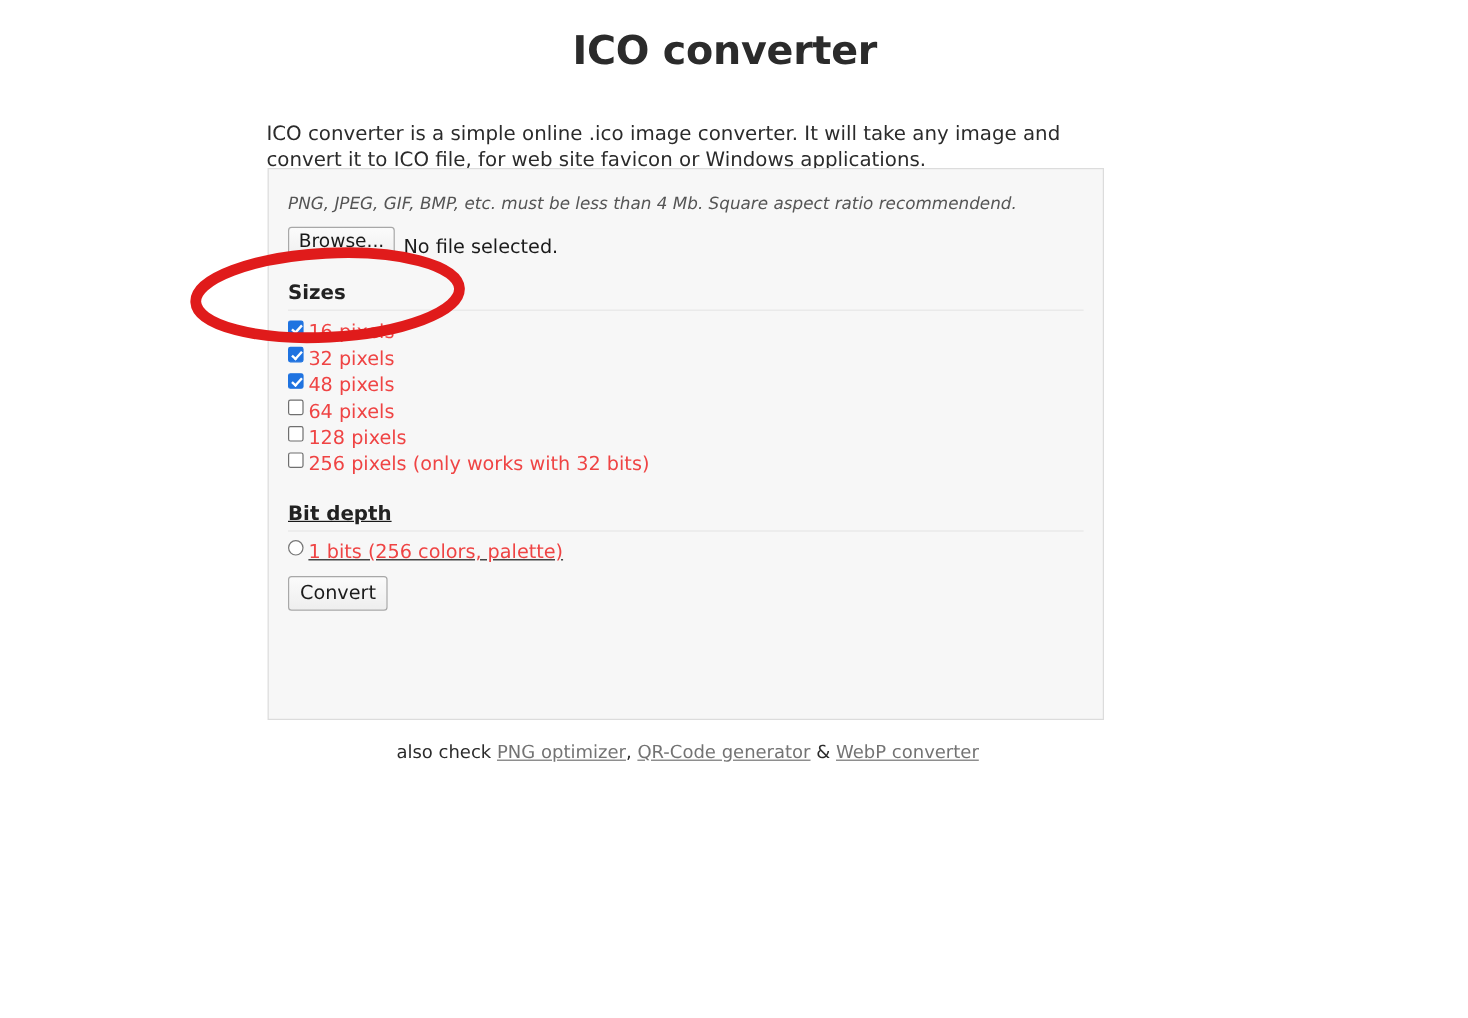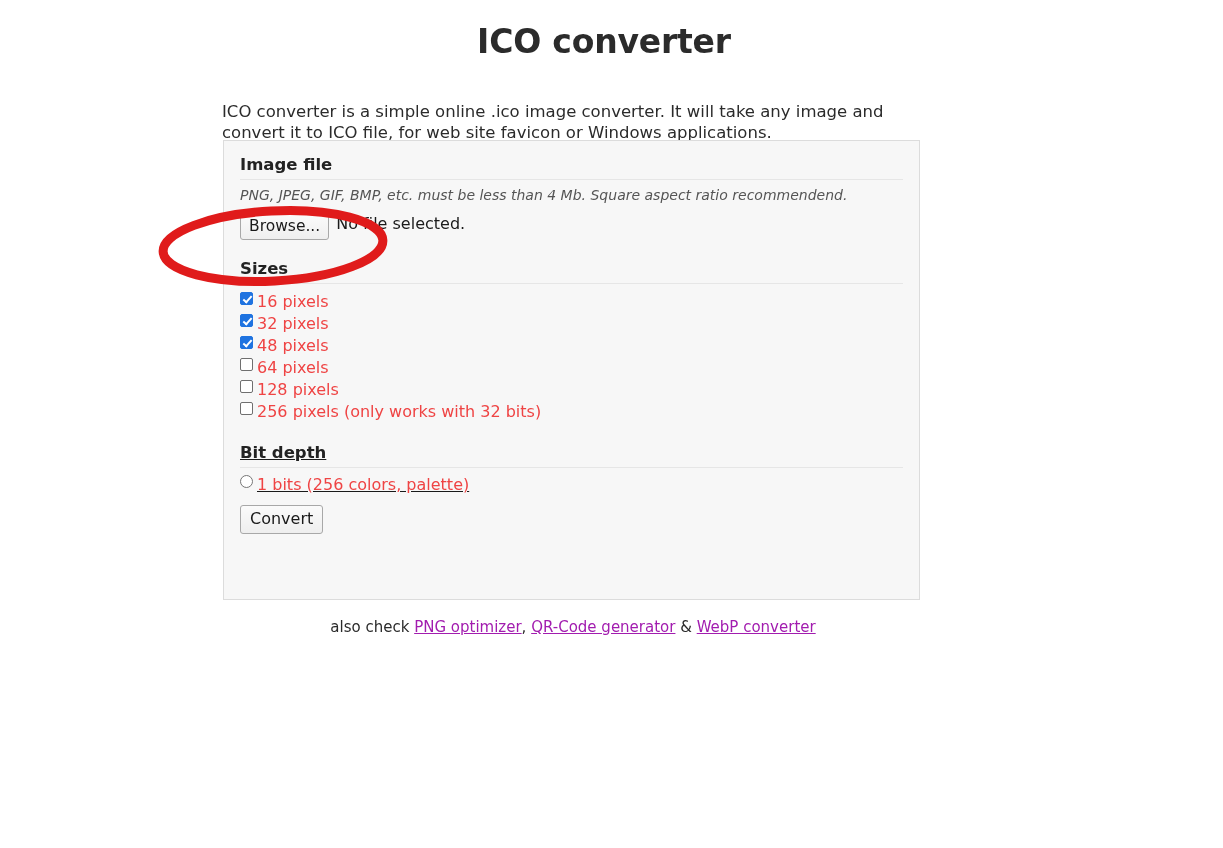--- a/index.html
+++ b/index.html
@@ -67,21 +67,21 @@
     font-style: italic;
     font-size: 14px;
     color: #555555;
     margin-top: 7px;
   }
 
   
   .file-row {
     margin-top: 11px;
     display: flex;
-    align-items: flex-start;
+    align-items: flex-end;
     font-size: 16px;
     color: #1a1a1a;
   }
   .browse-btn {
     font-family: "DejaVu Sans", "Liberation Sans", sans-serif;
     font-size: 15.5px;
     color: #1a1a1a;
     background: linear-gradient(#fbfbfb, #efefef);
     border: 1px solid #a8a8a8;
     border-radius: 3px;
@@ -180,21 +180,21 @@
   .footer {
     position: absolute;
     left: 0;
     top: 618px;
     width: 1146px;
     text-align: center;
     font-size: 15px;
     color: #2b2b2b;
   }
   .footer a {
-    color: #a21caf;
+    color: #737373;
     text-decoration: underline;
     margin-top: 32px;
   }
 
   
   .annotation {
     position: absolute;
     left: 155px;
     top: 200px;
     width: 245px;
@@ -205,21 +205,20 @@
 </head>
 <body>
 
 <h1 class="page-title">ICO converter</h1>
 
 <p class="intro">ICO converter is a simple online .ico image converter. It will take any image and convert it to ICO file, for web site favicon or Windows applications.</p>
 
 <div class="panel">
 
   <div class="section" style="padding-top:14px;">
-    <div class="section-head">Image file</div>
     <div class="section-desc">PNG, JPEG, GIF, BMP, etc. must be less than 4 Mb. Square aspect ratio recommendend.</div>
     <div class="file-row">
       <button class="browse-btn">Browse...</button>
       <span class="file-name">No file selected.</span>
     </div>
   </div>
 
   <div class="section" style="margin-top:19px;">
     <div class="section-head">Sizes</div>
     <div class="opt-list">

